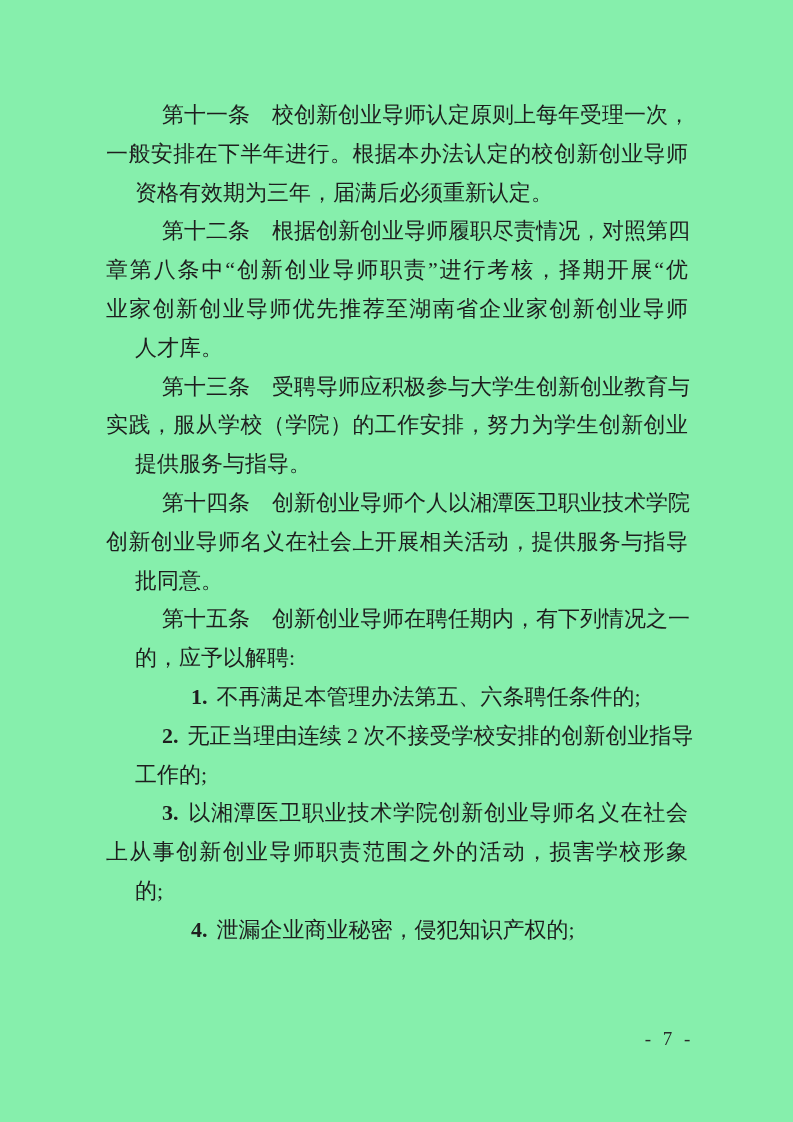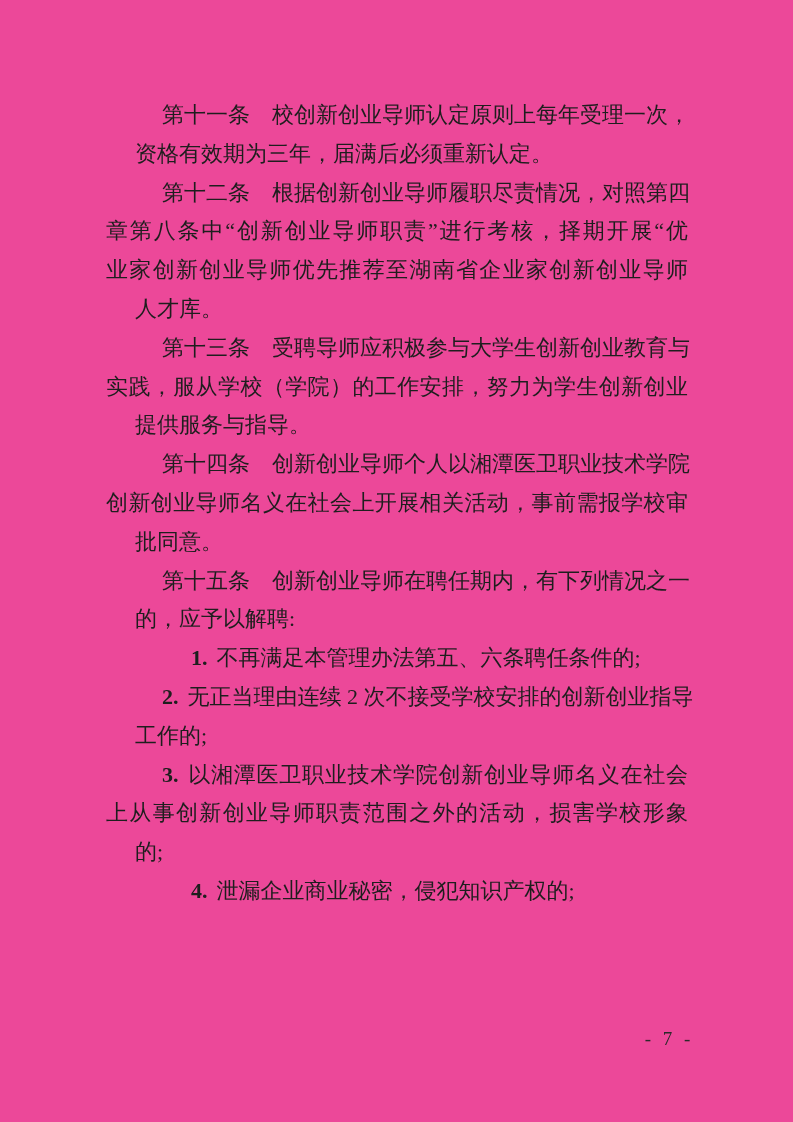--- a/index.html
+++ b/index.html
@@ -4,21 +4,21 @@
 <style>
   html, body {
     margin: 0;
     padding: 0;
     background: #ffffff;
   }
   .sheet {
     position: relative;
     width: 793px;
     height: 1122px;
-    background: #ec4899;
+    background: #86efac;
     overflow: hidden;
     font-family: "Liberation Serif", "DejaVu Serif", serif;
     color: #1e1e1e;
   }
   .doc-body {
     position: absolute;
     left: 106px;
     top: 96px;
     width: 582px;
   }
@@ -59,36 +59,37 @@
     letter-spacing: 1px;
   }
 </style>
 </head>
 <body>
 
 <div class="sheet">
   <div class="doc-body">
       <div class="para">
         <div class="line indent">第十一条　校创新创业导师认定原则上每年受理一次，</div>
+        <div class="line">一般安排在下半年进行。根据本办法认定的校创新创业导师</div>
         <div class="line last">资格有效期为三年，届满后必须重新认定。</div>
       </div>
       <div class="para">
         <div class="line indent">第十二条　根据创新创业导师履职尽责情况，对照第四</div>
         <div class="line">章第八条中“创新创业导师职责”进行考核，择期开展“优</div>
         <div class="line">业家创新创业导师优先推荐至湖南省企业家创新创业导师</div>
         <div class="line last">人才库。</div>
       </div>
       <div class="para">
         <div class="line indent">第十三条　受聘导师应积极参与大学生创新创业教育与</div>
         <div class="line">实践，服从学校（学院）的工作安排，努力为学生创新创业</div>
         <div class="line last">提供服务与指导。</div>
       </div>
       <div class="para">
         <div class="line indent">第十四条　创新创业导师个人以湘潭医卫职业技术学院</div>
-        <div class="line">创新创业导师名义在社会上开展相关活动，事前需报学校审</div>
+        <div class="line">创新创业导师名义在社会上开展相关活动，提供服务与指导</div>
         <div class="line last">批同意。</div>
       </div>
       <div class="para">
         <div class="line indent">第十五条　创新创业导师在聘任期内，有下列情况之一</div>
         <div class="line last">的，应予以解聘:</div>
       </div>
       <div class="para">
         <div class="line last indent"><span class="num">1.</span>不再满足本管理办法第五、六条聘任条件的;</div>
       </div>
       <div class="para">

